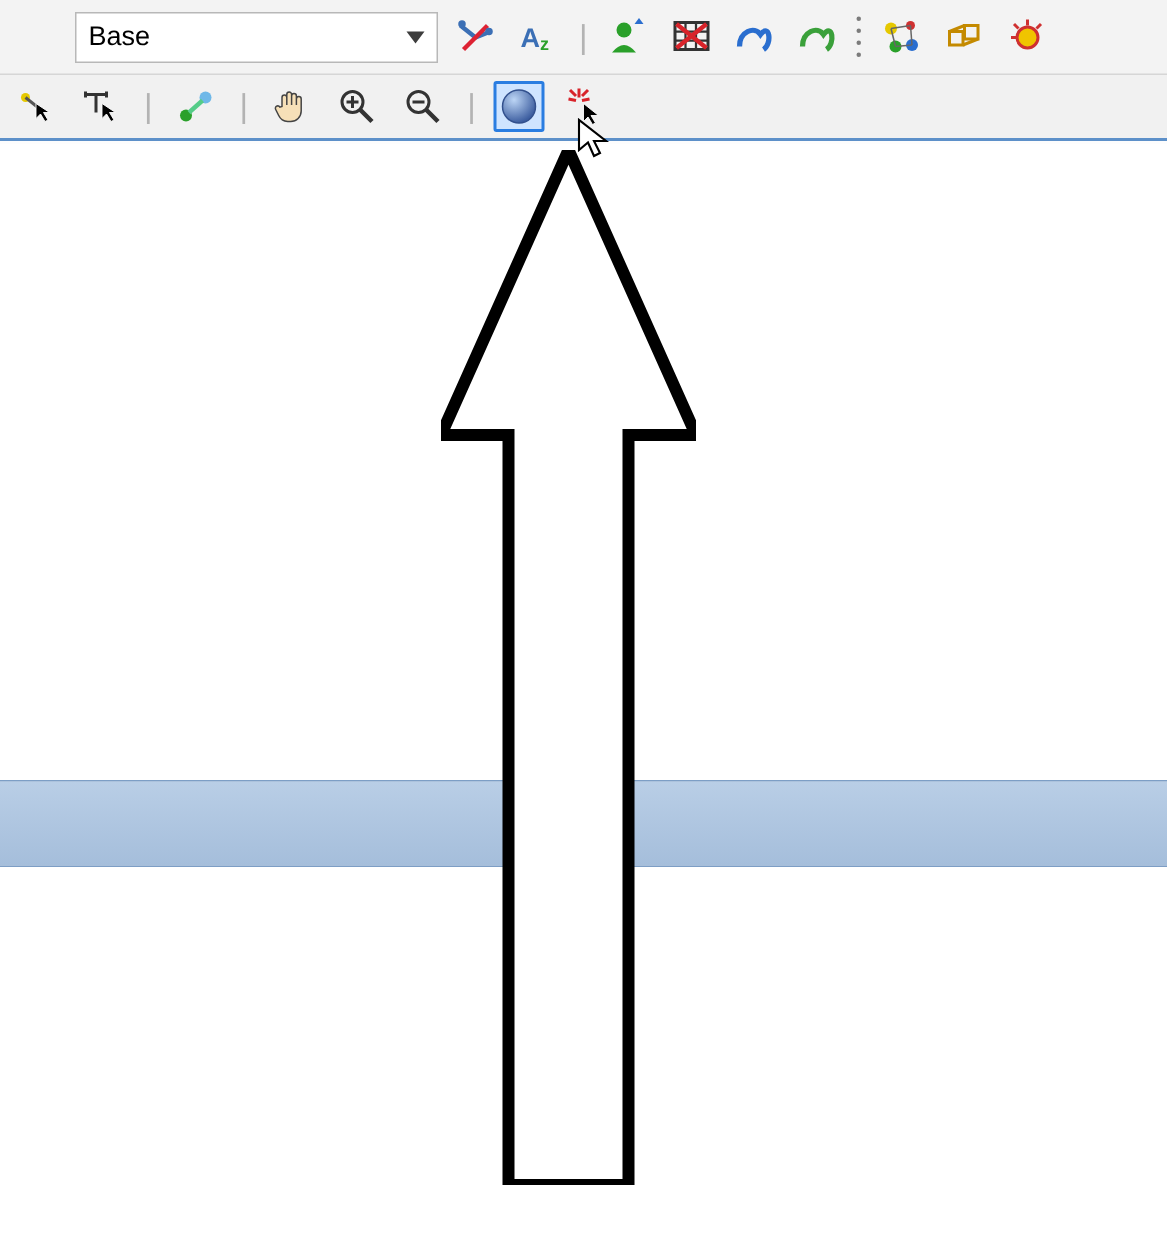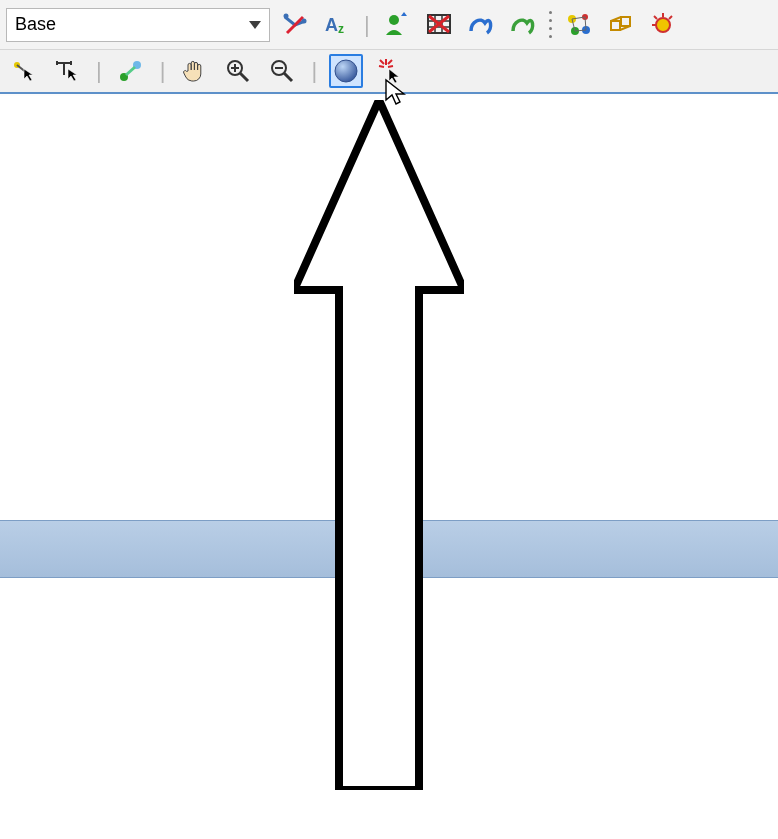--- a/index.html
+++ b/index.html
@@ -17,29 +17,30 @@
     background:#f3f3f3;
     border-bottom:1px solid #d6d6d6;
     display:flex;
     align-items:center;
     gap:8px;
     padding:0 6px;
     box-sizing:border-box;
   }
   .combo{
     height:34px;
-    width:264px;
+    width:242px;
     background:#fff;
     border:1px solid #b8b8b8;
     display:flex;
     align-items:center;
     justify-content:space-between;
     padding:0 8px;
     box-sizing:border-box;
     cursor:default;
+    margin-left:44px;
   }
   .combo .tri{
     width:0;height:0;
     border-left:6px solid transparent;
     border-right:6px solid transparent;
     border-top:8px solid #3d3d3d;
   }
   .tbtn,.tbtn2{
     width:34px;height:34px;
     display:flex;align-items:center;justify-content:center;

